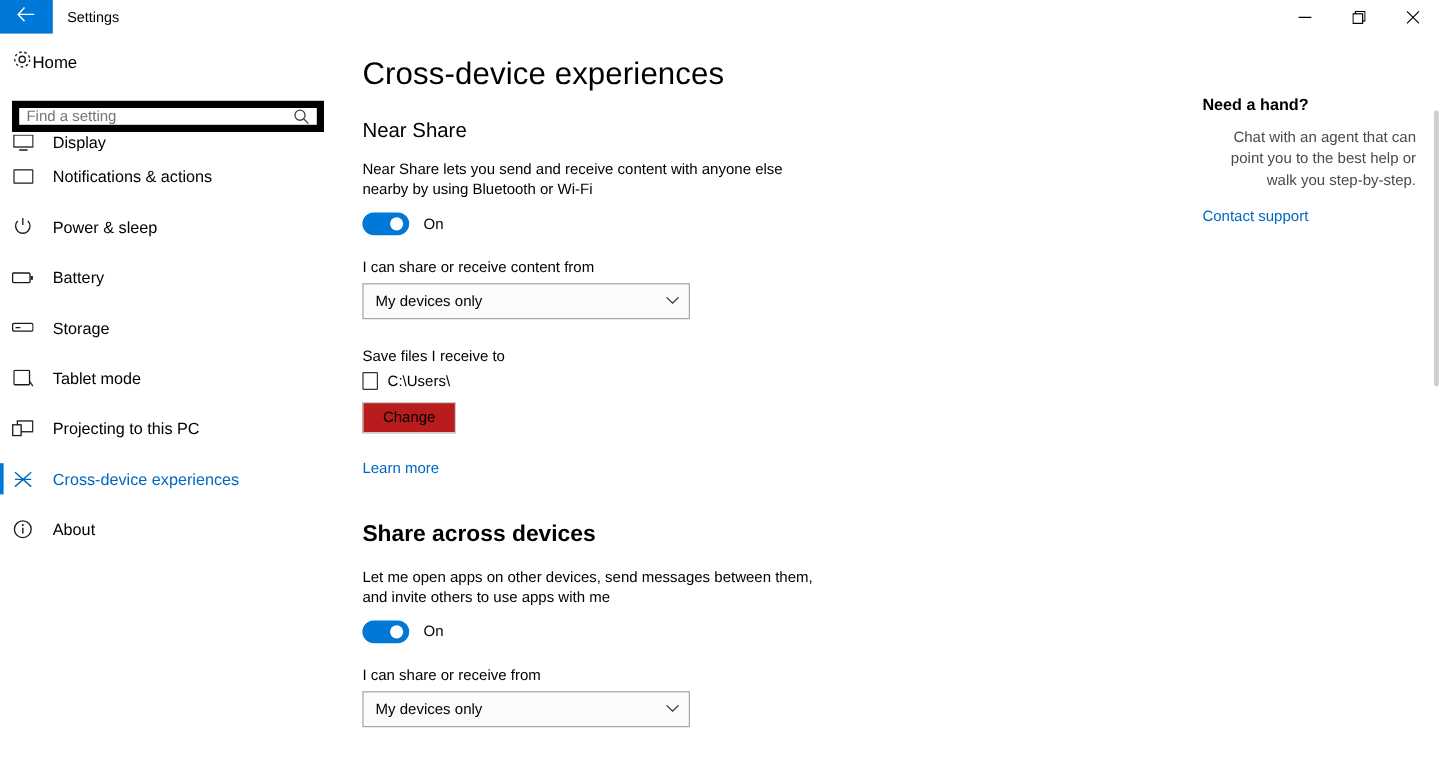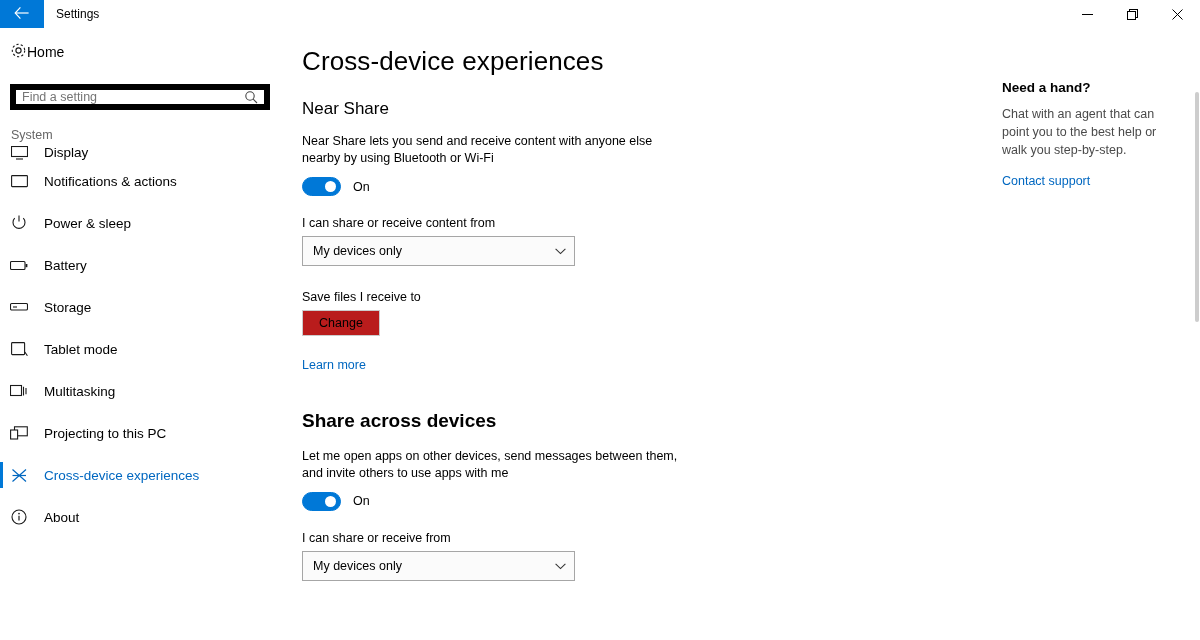--- a/index.html
+++ b/index.html
@@ -244,20 +244,21 @@
   .help-title {
     font-size: 13.5px;
     font-weight: bold;
     margin: 0 0 10px 0;
   }
   .help-text {
     font-size: 12.5px;
     line-height: 18px;
     color: #4a4a4a;
     margin: 0 0 12px 0;
+    text-align: right;
   }
 
   
   .scrollbar {
     position: absolute;
     right: 0; top: 28px;
     width: 6px; height: 612px;
     background: transparent;
   }
   .scrollbar .thumb {
@@ -319,21 +320,20 @@
     <div class="search-wrap">
       <input type="text" placeholder="Find a setting" style="">
       <span class="search-icon">
         <svg width="14" height="14" viewBox="0 0 14 14" aria-hidden="true">
           <circle cx="6" cy="6" r="4.2" fill="none" stroke="#444" stroke-width="1.1"></circle>
           <path d="M9.2 9.2 L13 13" stroke="#444" stroke-width="1.1"></path>
         </svg>
       </span>
     </div>
 
-    <div class="group-label">System</div>
 
     <div class="nav-list">
 
       <div class="nav-item clipped">
         <span class="ico">
           <svg width="17" height="14" viewBox="0 0 17 14" aria-hidden="true">
             <rect x="0.5" y="0.5" width="16" height="10" fill="none" stroke="#1a1a1a" stroke-width="1.1"></rect>
             <path d="M5 13 H12" stroke="#1a1a1a" stroke-width="1.1"></path>
           </svg>
         </span>
@@ -382,29 +382,20 @@
       <div class="nav-item">
         <span class="ico">
           <svg width="17" height="15" viewBox="0 0 17 15" aria-hidden="true">
             <rect x="0.6" y="0.6" width="13" height="12" rx="0.8" fill="none" stroke="#1a1a1a" stroke-width="1.1"></rect>
             <path d="M13.8 10 L16.4 13.8" stroke="#1a1a1a" stroke-width="1.1"></path>
           </svg>
         </span>
         <span>Tablet mode</span>
       </div>
 
-      <div class="nav-item">
-        <span class="ico">
-          <svg width="18" height="14" viewBox="0 0 18 14" aria-hidden="true">
-            <rect x="0.5" y="1.5" width="11" height="10" fill="none" stroke="#1a1a1a" stroke-width="1.1"></rect>
-            <path d="M13.5 2.8 V11.5 M16 4 V10.2" stroke="#1a1a1a" stroke-width="1.1"></path>
-          </svg>
-        </span>
-        <span>Multitasking</span>
-      </div>
 
       <div class="nav-item">
         <span class="ico">
           <svg width="18" height="14" viewBox="0 0 18 14" aria-hidden="true">
             <rect x="4.5" y="0.8" width="12.8" height="9" fill="none" stroke="#1a1a1a" stroke-width="1.1"></rect>
             <rect x="0.6" y="4" width="7" height="9" fill="#fff" stroke="#1a1a1a" stroke-width="1.1"></rect>
           </svg>
         </span>
         <span>Projecting to this PC</span>
       </div>
@@ -454,20 +445,24 @@
       <span class="chev">
         <svg width="11" height="7" viewBox="0 0 11 7" aria-hidden="true">
           <path d="M0.6 0.8 L5.5 5.6 L10.4 0.8" fill="none" stroke="#333" stroke-width="1.1"></path>
         </svg>
       </span>
     </div>
 
     <div class="spacer-24"></div>
 
     <p class="field-label">Save files I receive to</p>
+    <div class="path-row">
+      <span class="folder-ico"></span>
+      <span>C:\Users\</span>
+    </div>
     <button class="btn">Change</button>
 
     <a class="link learn-more" href="#">Learn more</a>
 
     <h2 class="block2">Share across devices</h2>
 
     <p class="desc">Let me open apps on other devices, send messages between them, and invite others to use apps with me</p>
 
     <div class="toggle-row">
       <div class="toggle">

